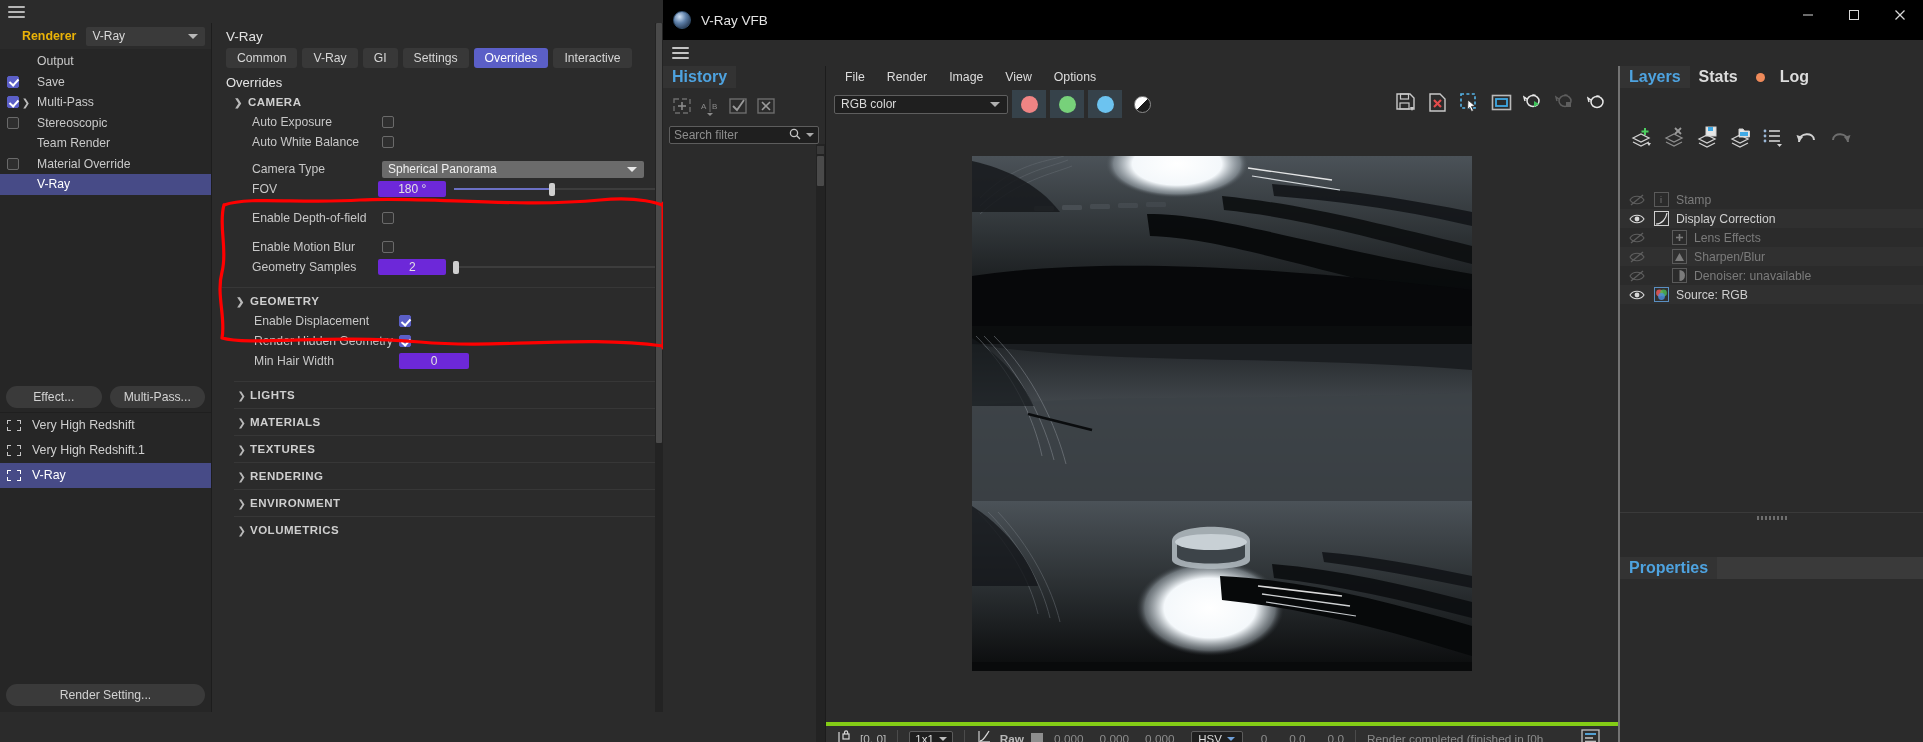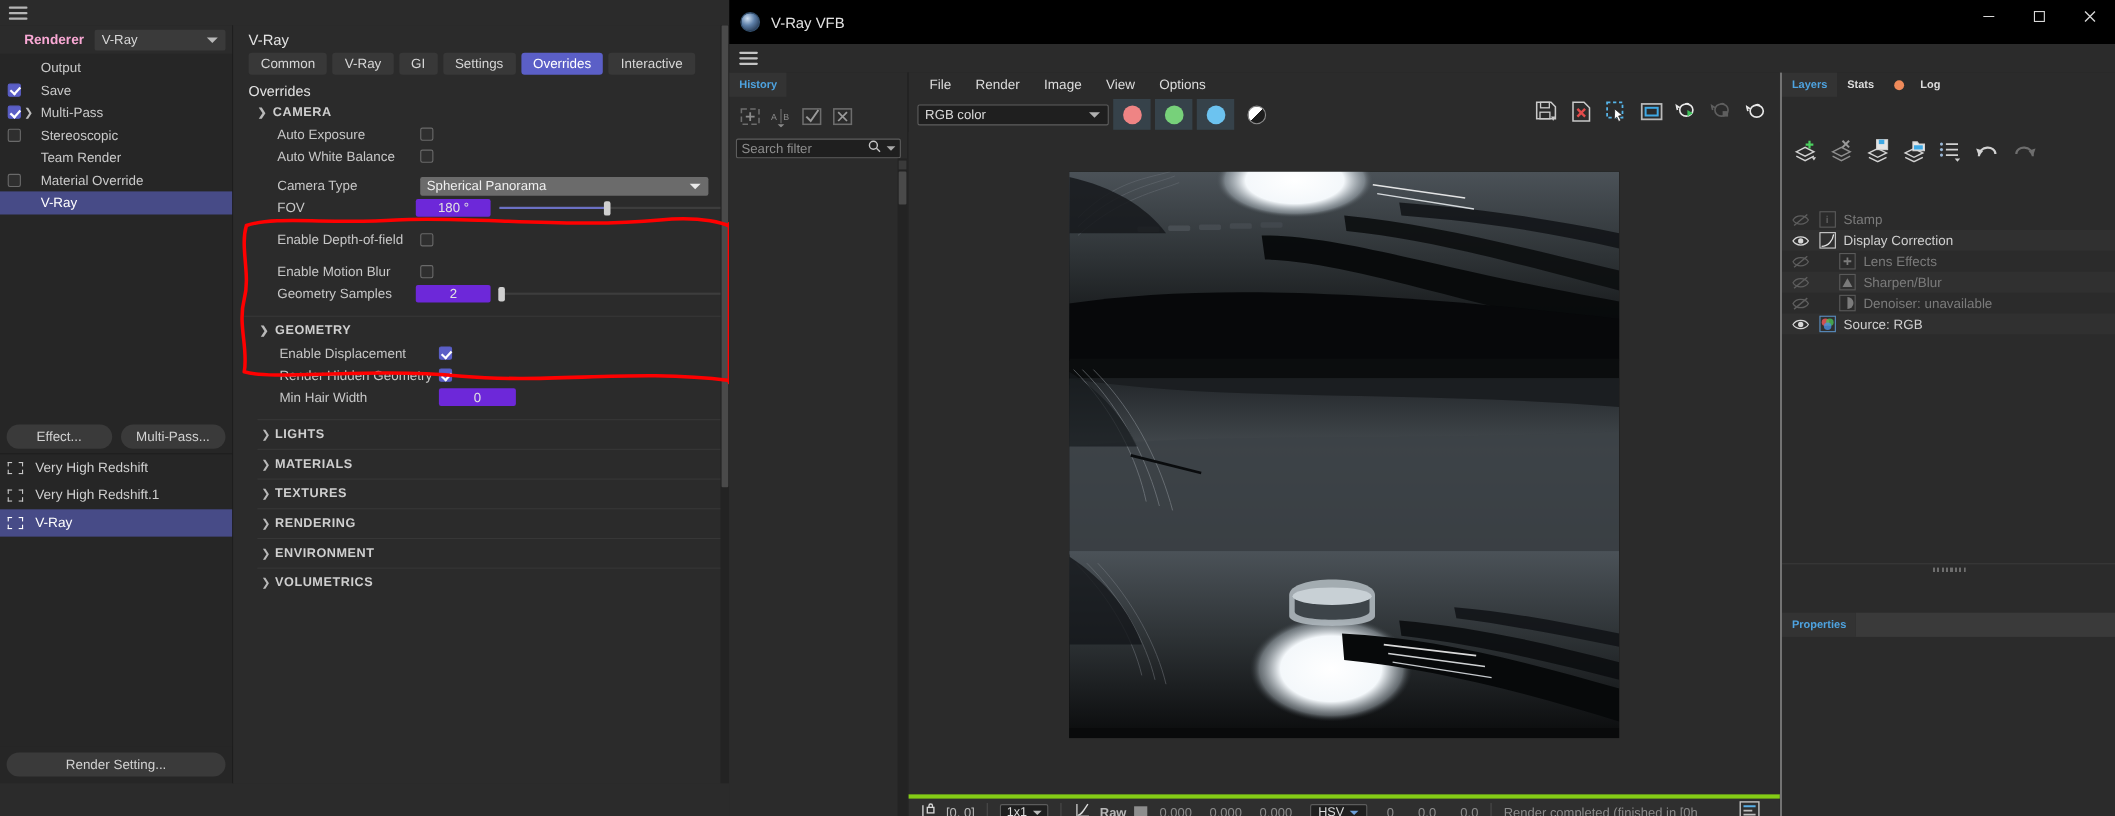--- a/index.html
+++ b/index.html
@@ -34,21 +34,21 @@
 
   .rs-hamburger-bar { height: 23px; background: #2b2b2b; display: flex; align-items: center; padding-left: 8px; }
   .hamb { width: 17px; height: 12px; display: flex; flex-direction: column; justify-content: space-between; }
   .hamb span { display: block; height: 2px; background: #b6b6b6; border-radius: 1px; }
 
   .rs-body { display: flex; height: calc(742px - 30px - 23px); }
 
   
   .rs-side { width: 212px; background: #262626; display: flex; flex-direction: column; position: relative; border-right: 1px solid #1d1d1d;}
   .renderer-row { display: flex; align-items: center; height: 26px; padding: 0 6px 0 22px; background: #2b2b2b; }
-  .renderer-label { font-size: 12.4px; color: #f9a8d4; font-weight: bold; margin-right: 10px; }
+  .renderer-label { font-size: 12.4px; color: #eab308; font-weight: bold; margin-right: 10px; }
   .renderer-combo {
     flex: 1; height: 19px; background: #3a3a3a; border: none; border-radius: 2px;
     display: flex; align-items: center; padding: 0 6px; position: relative;
   }
   .renderer-combo .val { font-size: 12px; color: #d8d8d8; }
   .caret-dn { position: absolute; right: 7px; width: 0; height: 0; border-left: 5px solid transparent;
     border-right: 5px solid transparent; border-top: 5px solid #b9b9b9; }
 
   .side-list { padding-top: 2px; }
   .side-item { height: 20.5px; display: flex; align-items: center; padding-left: 2px; font-size: 12.2px; color: #c9c9c9; }
@@ -143,21 +143,21 @@
   .vfb-winbtn { width: 46px; height:30px; display:flex; align-items:center; justify-content:center; color:#d8d8d8; }
 
   .vfb-hamb { height: 26px; background: #2b2b2b; display:flex; align-items:center; padding-left: 9px;}
   .vfb-hamb .hamb span { background: #c4c4c4; }
 
   .vfb-body { display: flex; height: calc(742px - 30px - 26px); }
 
   
   .hist { width: 163px; background: #2b2b2b; display:flex; flex-direction: column; border-right: 1px solid #1c1c1c;}
   .tabstrip { display:flex; height: 22px; align-items: flex-end; }
-  .vtab { height: 22px; padding: 0 9px; display:flex; align-items:center; font-size: 10px; color: #9d9d9d; font-weight: bold;}
+  .vtab { height: 22px; padding: 0 9px; display:flex; align-items:center; font-size: 16px; color: #9d9d9d; font-weight: bold;}
   .vtab.active { color: #4ea3e0; background: #333333; }
   .hist-tools { height: 36px; display:flex; align-items:center; gap: 6px; padding: 0 8px; }
   .hicon { width: 22px; height: 20px; position: relative; }
   .hist-search {
     margin: 2px 6px 0 6px; height: 18px; background: #1f1f1f; border: 1px solid #5d5d5d; border-radius: 2px;
     display:flex; align-items:center; padding: 0 4px; position: relative;
   }
   .hist-search .ph { font-size: 12px; color: #8e8e8e; flex: 1; }
   .hist-fill { flex: 1; background: #2b2b2b; position: relative; }
   .scroll-v { position:absolute; right: 0; top: 0; width: 9px; bottom: 0; background:#232323; }

